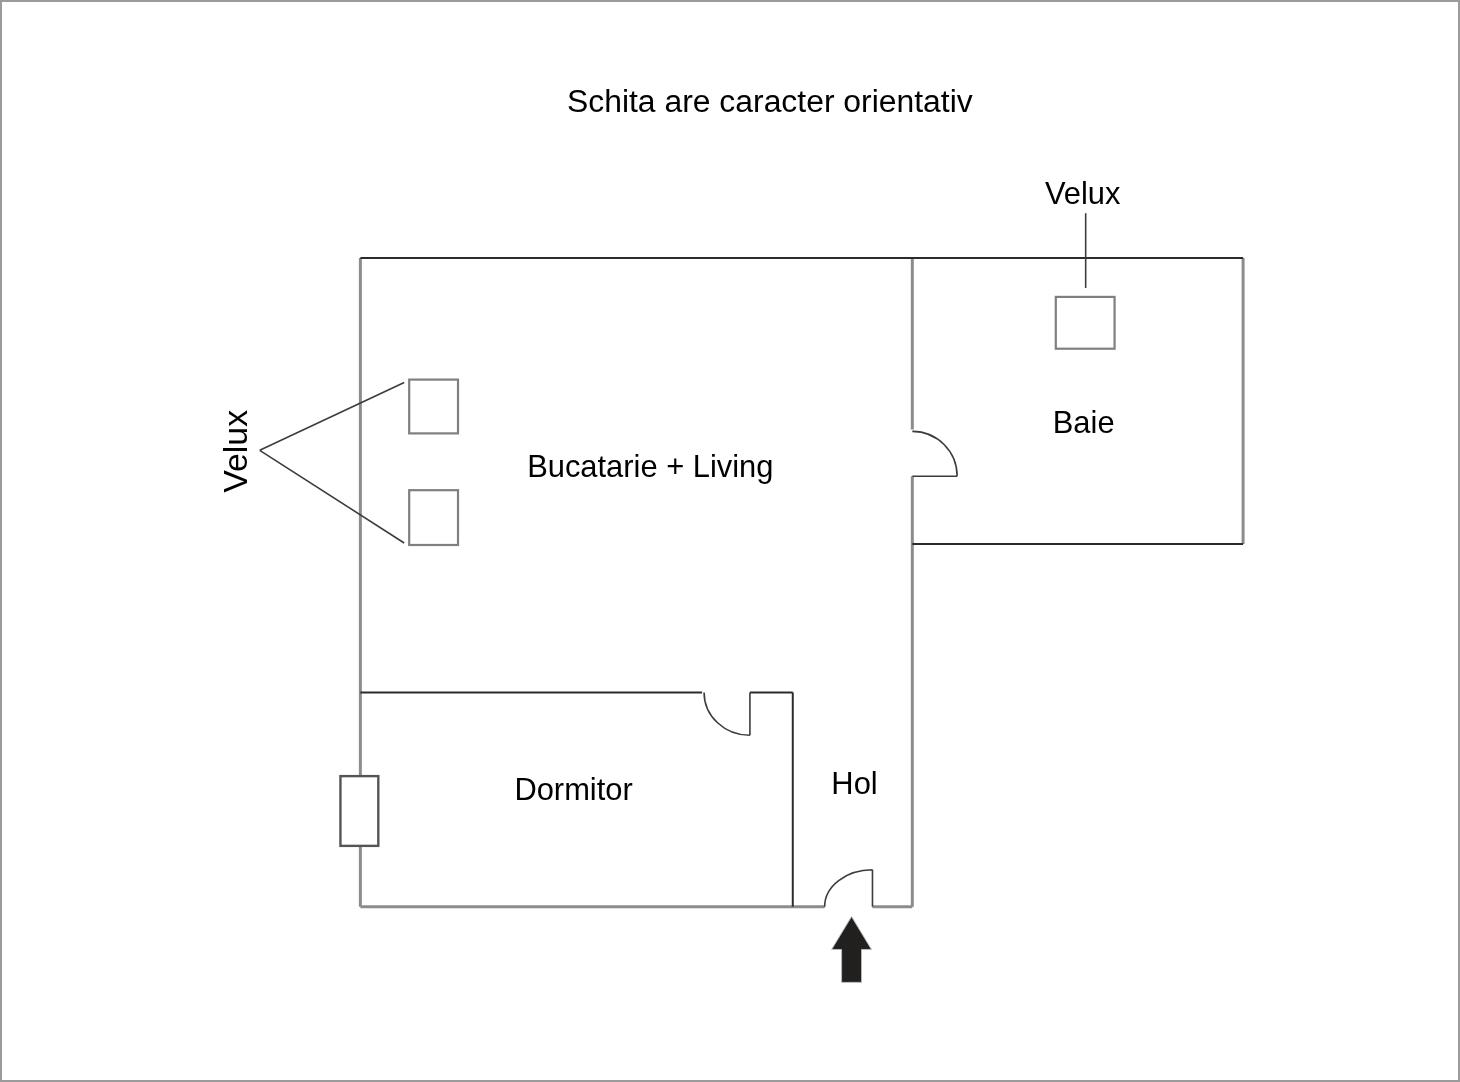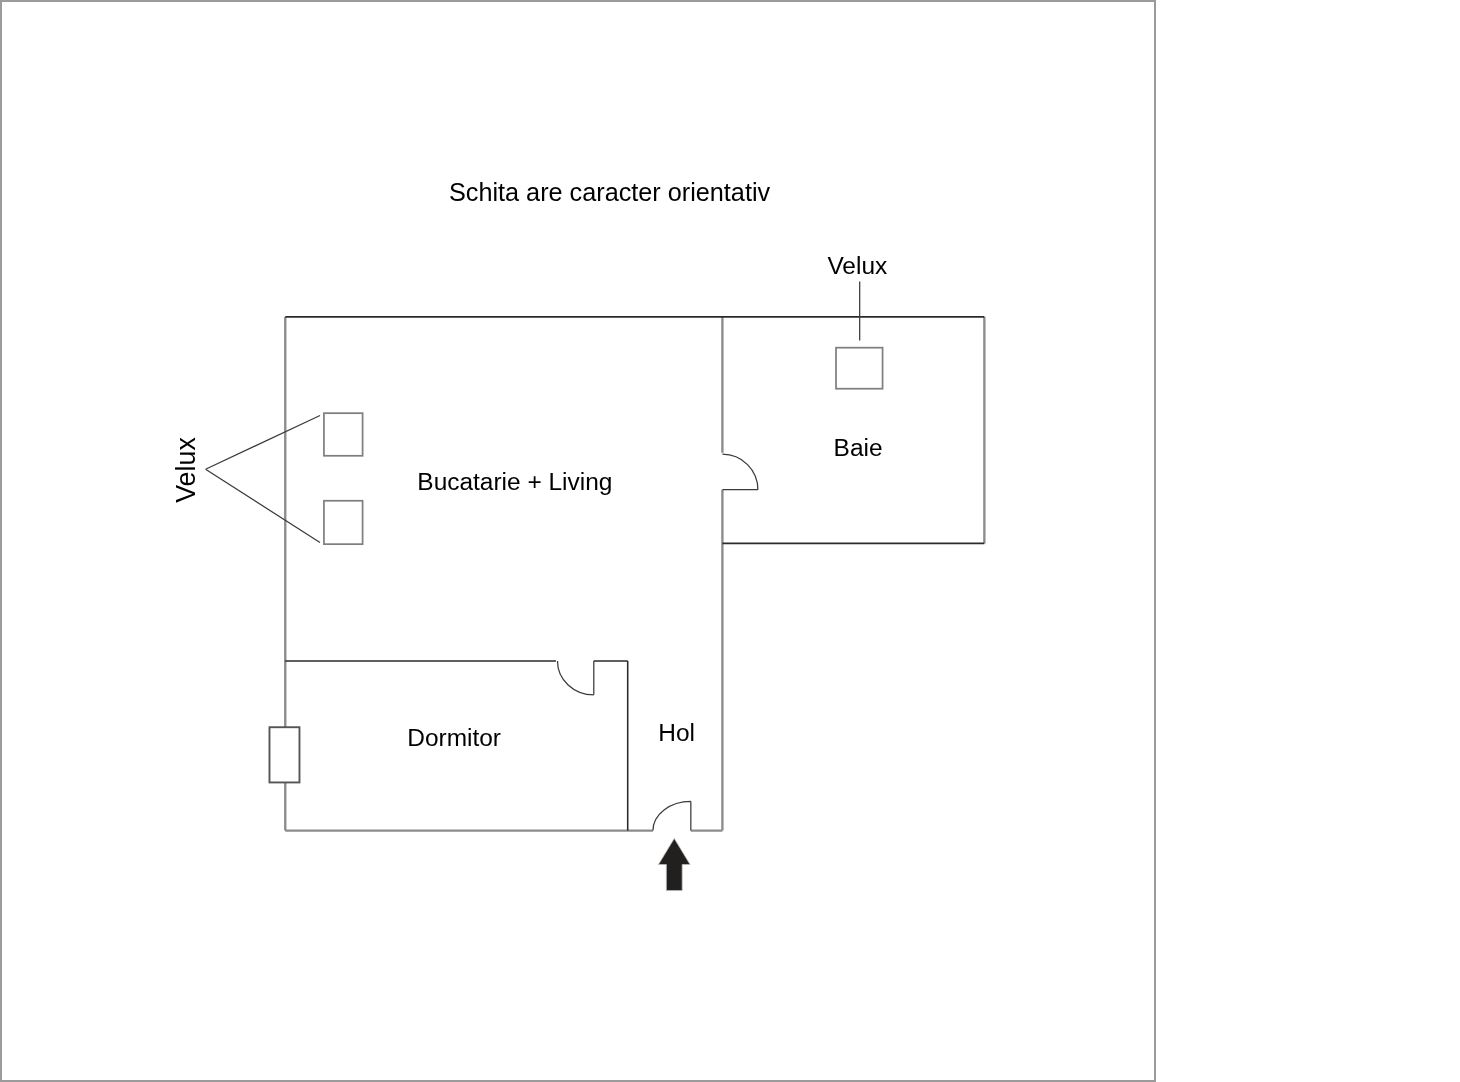--- a/index.html
+++ b/index.html
@@ -13,21 +13,21 @@
     --page-border: #9b9b9b;
     --background: #ffffff;
   }
   html, body {
     margin: 0;
     padding: 0;
     background: #ffffff;
   }
   .page {
     position: relative;
-    width: 1156px;
+    width: 1460px;
     height: 1082px;
     box-sizing: border-box;
     border: 2px solid var(--page-border);
     background: var(--background);
     overflow: hidden;
   }
   svg.plan {
     position: absolute;
     left: 0;
     top: 0;

